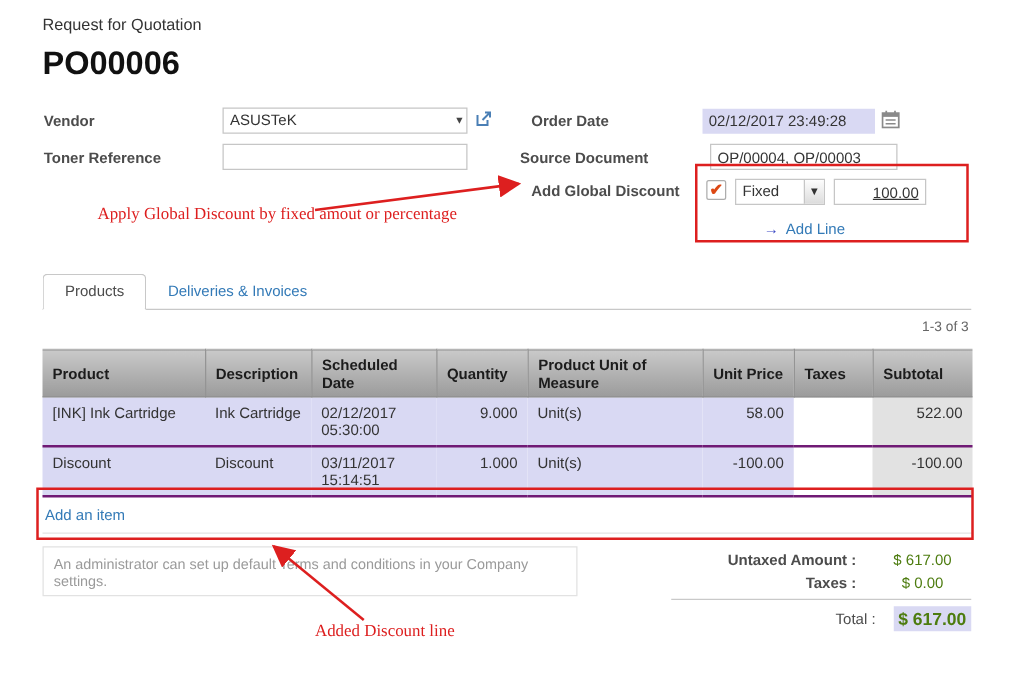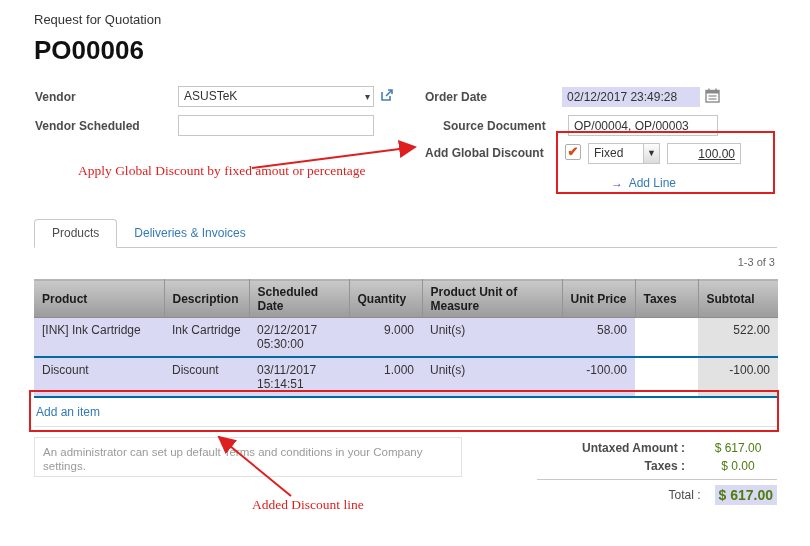--- a/index.html
+++ b/index.html
@@ -40,21 +40,21 @@
 
   .pager { text-align:right; font-size:11px; color:#666; margin:7px 2px 9px 0; line-height:15px; }
 
   
   table { width:744px; border-collapse:collapse; table-layout:fixed; }
   th { background:linear-gradient(#c9c9c9,#9b9b9b); border-top:1px solid #b5b5b5; border-bottom:1px solid #8d8d8d;
        border-right:1px solid #949494; color:#1c1c1c; font-weight:bold; font-size:12px; text-align:left;
        height:38px; padding:0 8px; vertical-align:middle; cursor:pointer; }
   th:last-child { border-right:none;margin-left:36px; }
   td { font-size:12px; color:#333; padding:5px 8px; line-height:14px; vertical-align:top;
-       border-bottom:2px solid #0369a1; }
+       border-bottom:2px solid #701a75; }
   td.cpurple { background:var(--highlight,#d9d9f3); }
   td.cgray { background:#e2e2e2; }
   td.num, th.num-head { }
   td.num { text-align:right; }
   .add-item { color:var(--link-blue,#337ab7); padding:7px 2px; line-height:14px; border-bottom:1px solid #e4e4e4;
               cursor:pointer; width:744px; }
 
   
   .bottom { display:flex; justify-content:space-between; margin-top:10px; }
   .terms-box { width:428px; height:40px; border:1px solid #e2e2e2; padding:7px 8px; color:#9a9a9a;
@@ -89,35 +89,35 @@
     <span class="lbl" style="left:1px;top:5px">Vendor</span>
     <div class="select" style="left:144px;top:1px;width:196px">
       <span>ASUSTeK</span>
       <span class="caret">▾</span>
     </div>
     <svg class="ext-icon icon-btn" style="left:346px;top:3px" width="14" height="14" viewBox="0 0 14 14">
       <path d="M2 4 V12 H10 V8" fill="none" stroke="#4a7fb5" stroke-width="1.6"></path>
       <path d="M6 8 L12 2 M8 2 H12 V6" fill="none" stroke="#4a7fb5" stroke-width="1.6"></path>
     </svg>
 
-    <span class="lbl" style="left:1px;top:34px">Vendor Scheduled</span>
+    <span class="lbl" style="left:1px;top:34px">Toner Reference</span>
     <input class="txt" style="left: 144px; top: 30px; width: 196px;" value="">
 
     <span class="lbl" style="left:391px;top:5px">Order Date</span>
     <div class="fieldval purple" style="left:528px;top:2px;width:138px">02/12/2017 23:49:28</div>
     <svg class="cal-icon icon-btn" style="left:671px;top:3px" width="15" height="15" viewBox="0 0 15 15">
       <rect x="1" y="2.5" width="13" height="11.5" fill="none" stroke="#8a8a8a" stroke-width="1.4"></rect>
       <rect x="1" y="2.5" width="13" height="3" fill="#8a8a8a"></rect>
       <line x1="4" y1="0.5" x2="4" y2="3.5" stroke="#8a8a8a" stroke-width="1.4"></line>
       <line x1="11" y1="0.5" x2="11" y2="3.5" stroke="#8a8a8a" stroke-width="1.4"></line>
       <line x1="3.5" y1="8" x2="11.5" y2="8" stroke="#8a8a8a" stroke-width="1.2"></line>
       <line x1="3.5" y1="11" x2="11.5" y2="11" stroke="#8a8a8a" stroke-width="1.2"></line>
     </svg>
 
-    <span class="lbl" style="left:409px;top:34px">Source Document</span>
+    <span class="lbl" style="left:382px;top:34px">Source Document</span>
     <input class="txt" style="left: 534px; top: 30px; width: 150px;" value="OP/00004, OP/00003">
 
     <span class="lbl" style="left:391px;top:61px">Add Global Discount</span>
     <span class="checkbox" style="left:531px;top:59px">
       <span class="check">✔</span>
     </span>
     <div class="select" style="left:554px;top:58px;width:72px">
       <span>Fixed</span>
       <span class="selbtn">▼</span>
     </div>

